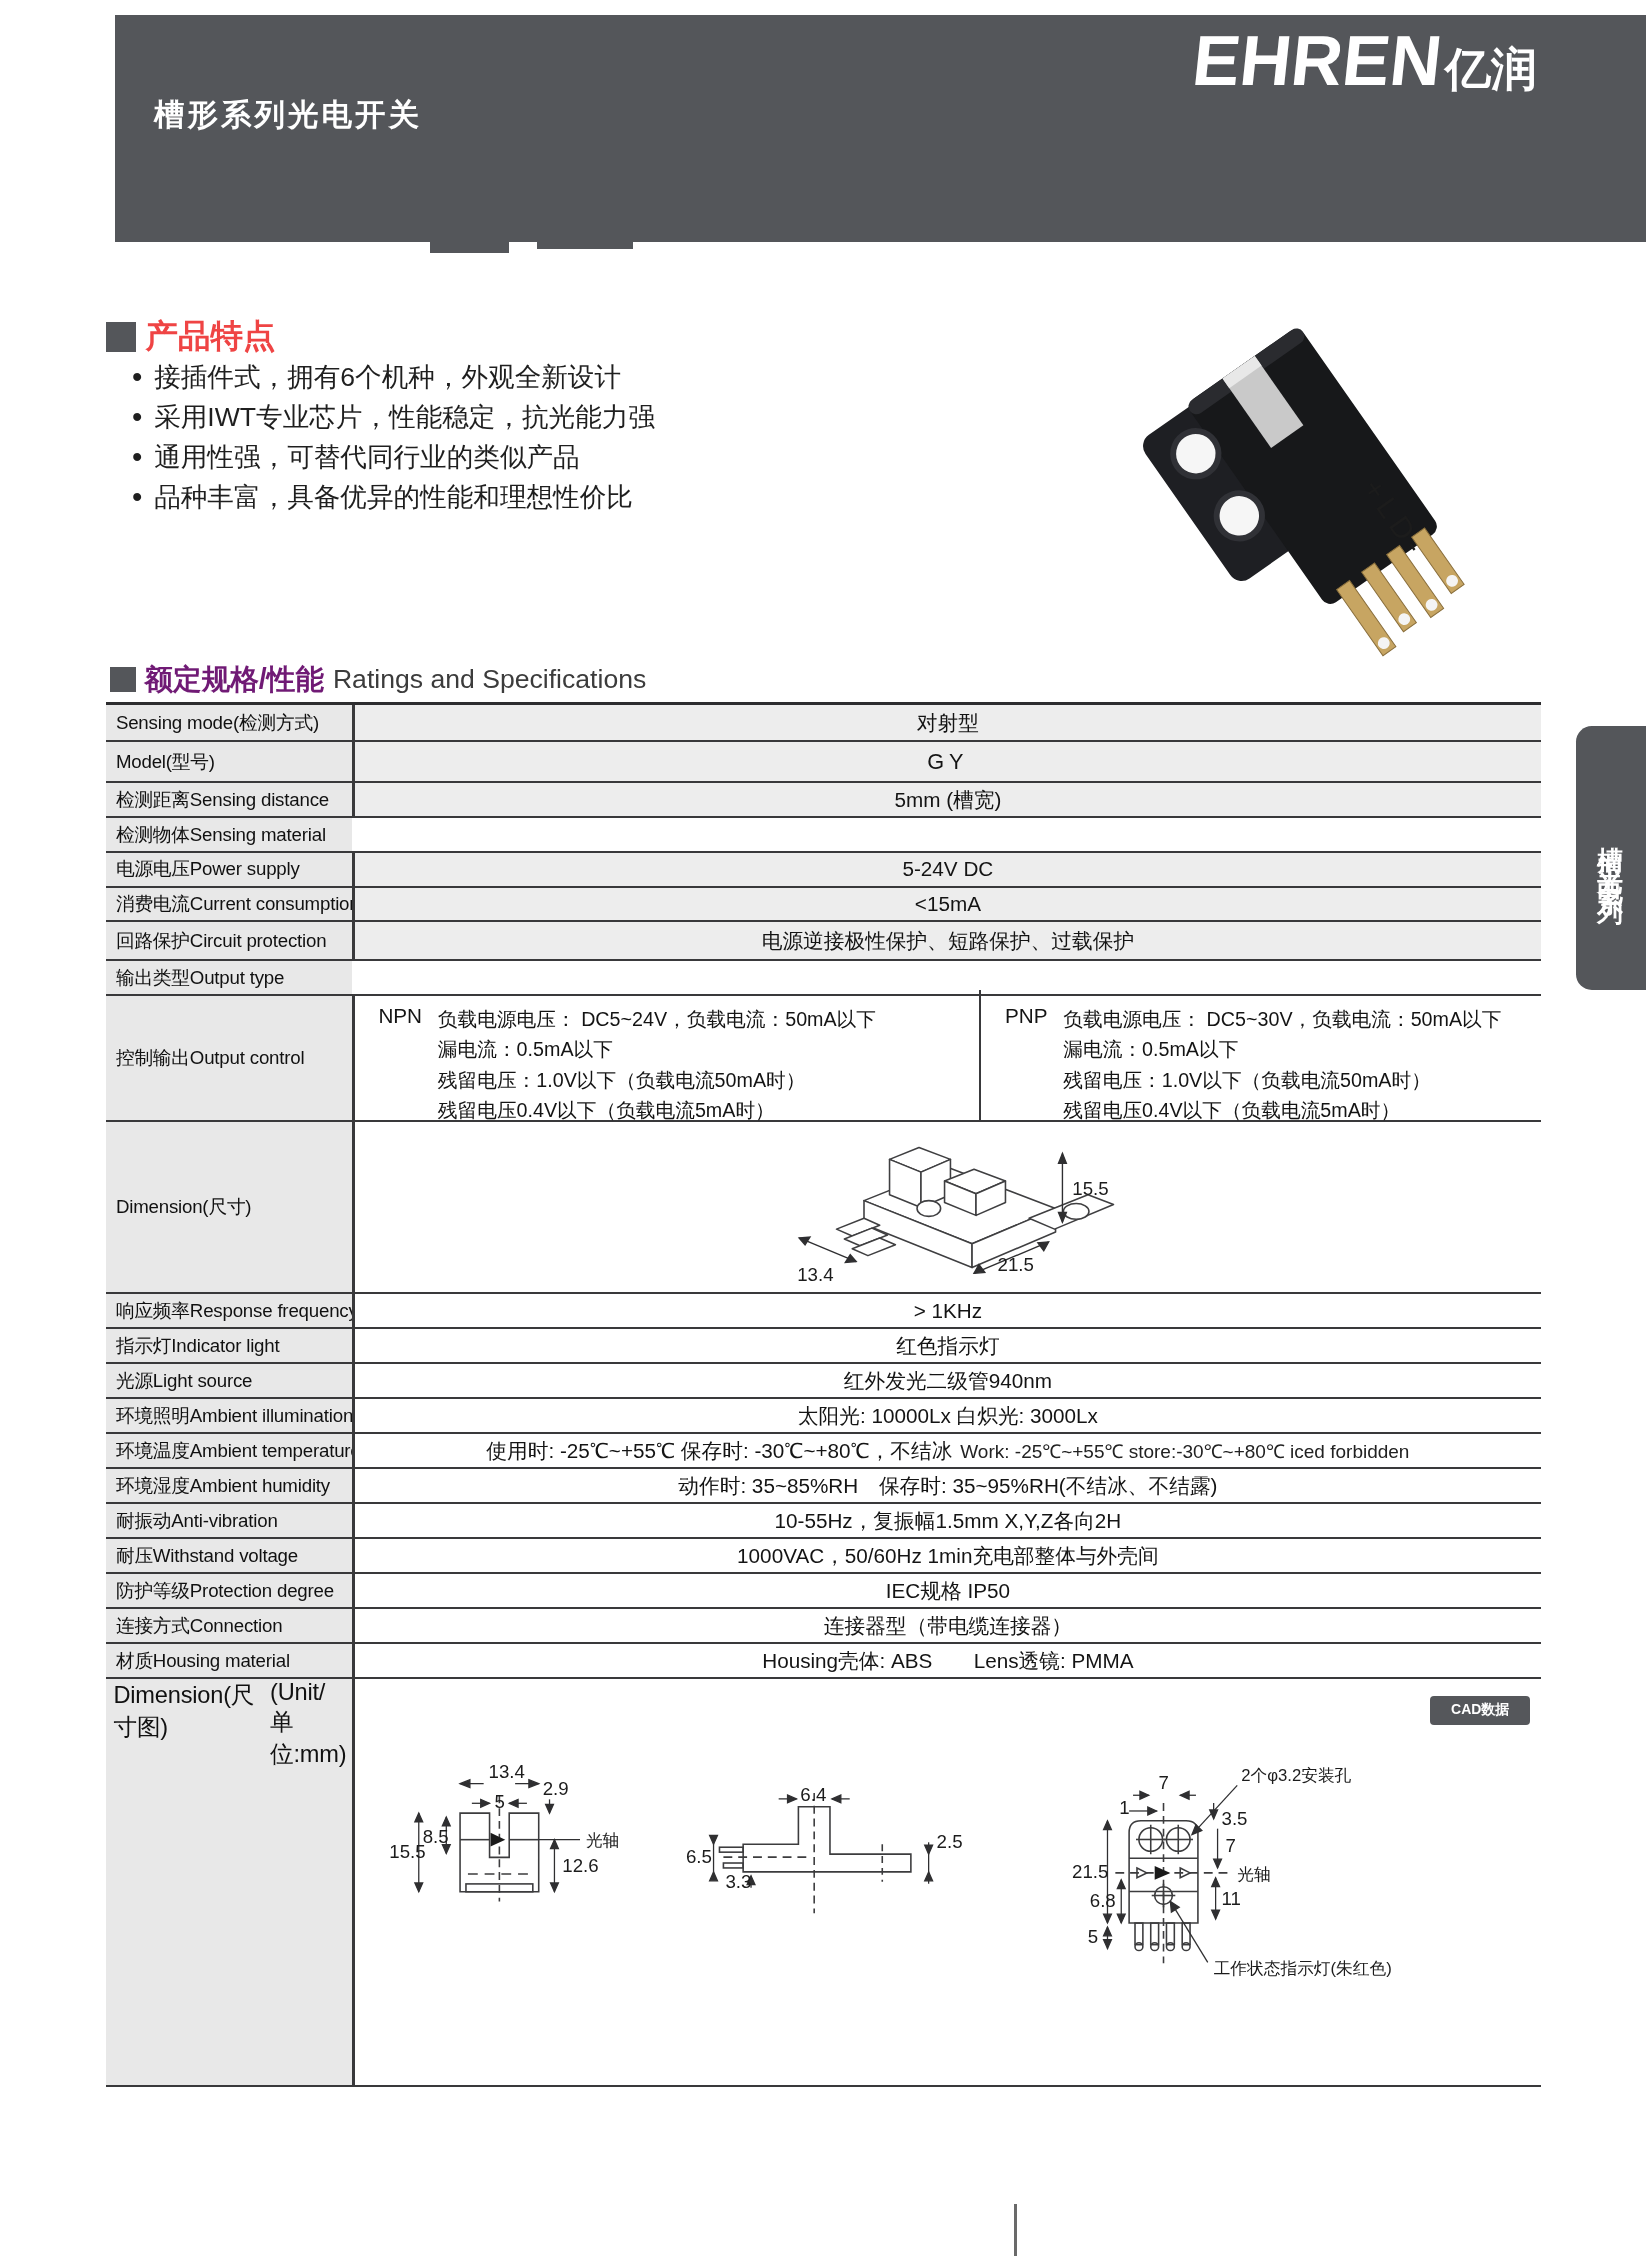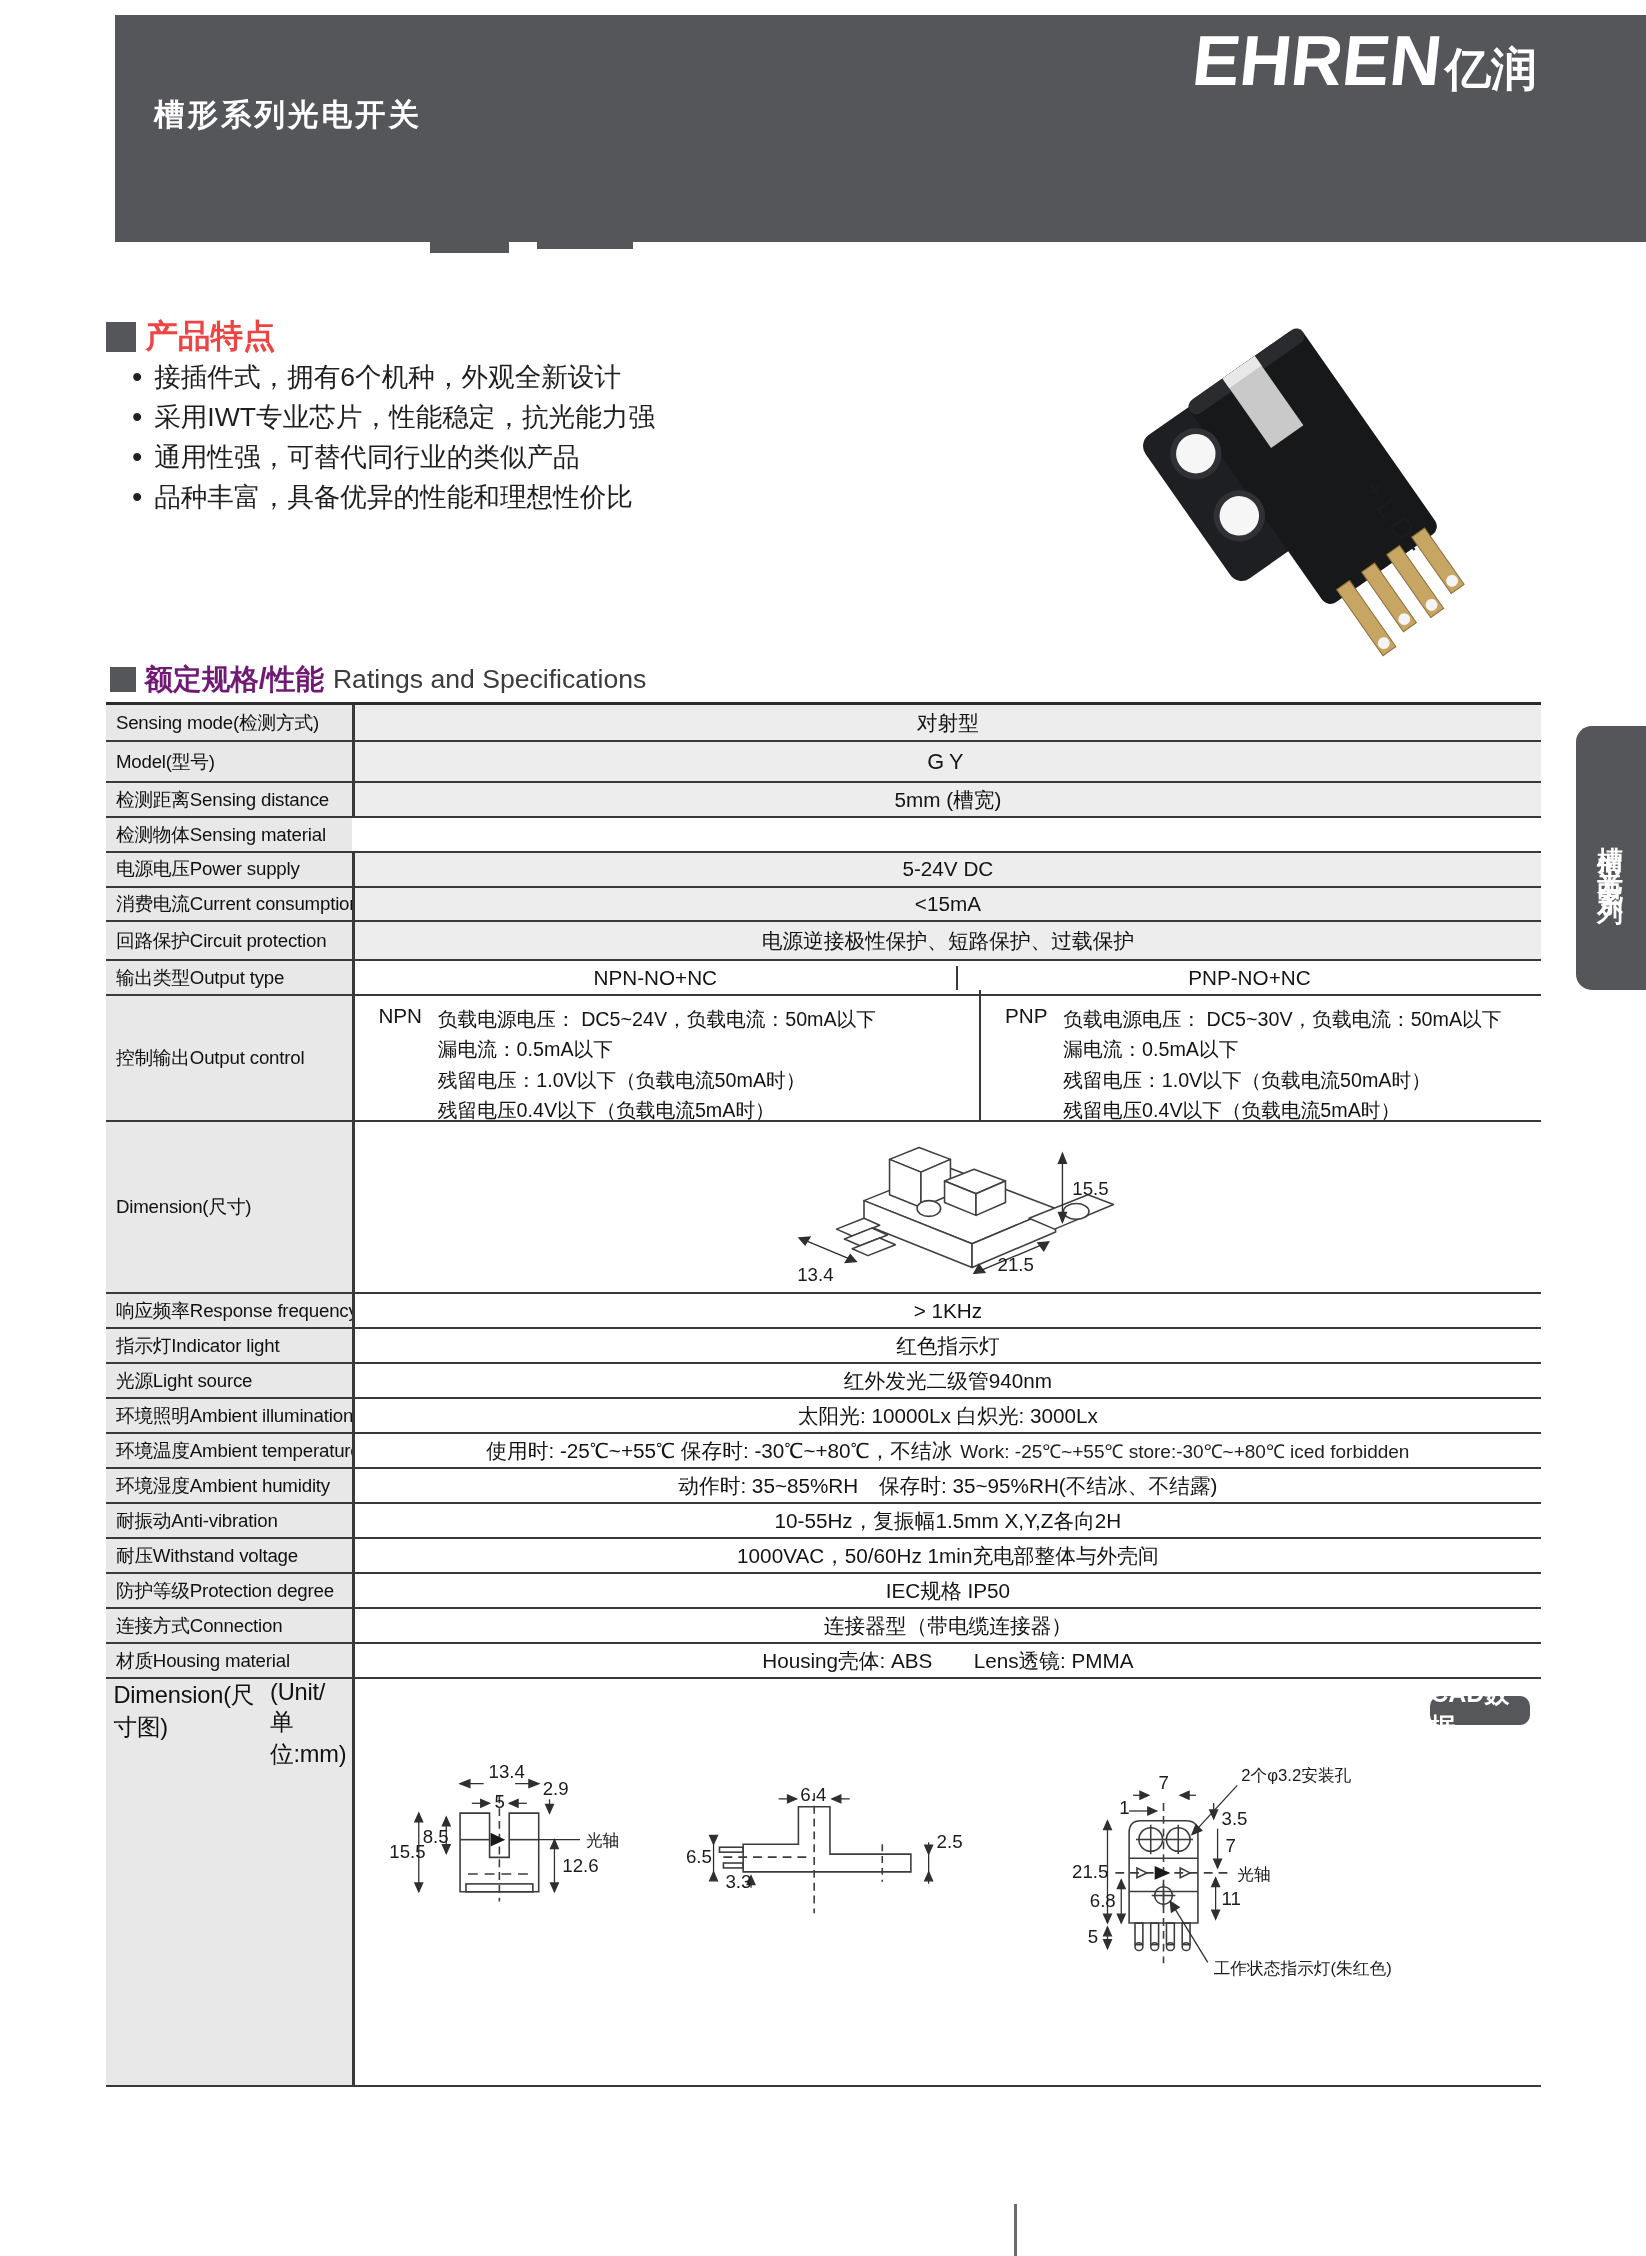--- a/index.html
+++ b/index.html
@@ -43,22 +43,22 @@
   .half.npn{width:601px;flex:none;}
   .half.pnp{flex:1;border-left:2px solid #39393b;}
   .ctl{align-items:flex-start;justify-content:flex-start;padding:13.8px 0 0 23.6px;gap:15.8px;display:flex;text-align:left;}
   .ctl .tag{font-size:20.7px;flex:none;}
   .ctl .lines{font-size:19.7px;line-height:30.5px;}
   .model-val{letter-spacing:4.9px;font-size:21.7px;}
   .small-en{font-size:19px;margin-left:7.9px;color:#222;}
   .lab.two-line{flex-direction:row;align-items:flex-start;justify-content:center;gap:15.8px;
                 font-size:23.6px;white-space:normal;}
   .figcell{position:relative;display:block;}
-  .cad{position:absolute;right:10.8px;top:16.7px;width:100px;height:29.6px;background:#55575b;border-radius:10px;
-       color:#fff;font-size:25px;font-weight:bold;display:flex;align-items:center;justify-content:center;cursor:pointer;}
+  .cad{position:absolute;right:10.8px;top:16.7px;width:100px;height:29.6px;background:#55575b;border-radius:4px;
+       color:#fff;font-size:14px;font-weight:bold;display:flex;align-items:center;justify-content:center;cursor:pointer;}
 
   
   .side-tab{left:1576px;top:726px;width:70px;height:264px;background:#54565a;border-radius:15.8px 0 0 15.8px;
             display:flex;align-items:center;justify-content:center;color:#fff;}
   .side-tab span{writing-mode:vertical-rl;text-orientation:upright;font-size:25.6px;letter-spacing:10.8px;font-weight:bold;}
 
   .footer-mark{left:1014px;top:2204px;width:3px;height:53px;background:#6a6a6a;}
 
   svg text{font-family:"Liberation Sans",sans-serif;fill:#1c1c1c;}
   .dimtext{font-size:19px;}
@@ -153,24 +153,20 @@
       <div class="lab">消费电流Current consumption</div>
       <div class="val gray">&lt;15mA</div>
     </div>
     <div class="row" style="height:37px">
       <div class="lab">回路保护Circuit protection</div>
       <div class="val gray">电源逆接极性保护、短路保护、过载保护</div>
     </div>
 
     <div class="row" style="height:33px">
       <div class="lab">输出类型Output type</div>
-      <div class="val split">
-        <div class="half npn">NPN-NO+NC</div>
-        <div class="half pnp">PNP-NO+NC</div>
-      </div>
     </div>
 
     <div class="row" style="height:124px">
       <div class="lab">控制输出Output control</div>
       <div class="val split">
         <div class="half npn ctl">
           <span class="tag">NPN</span>
           <div class="lines">
             <div>负载电源电压： DC5~24V，负载电流：50mA以下</div>
             <div>漏电流：0.5mA以下</div>

